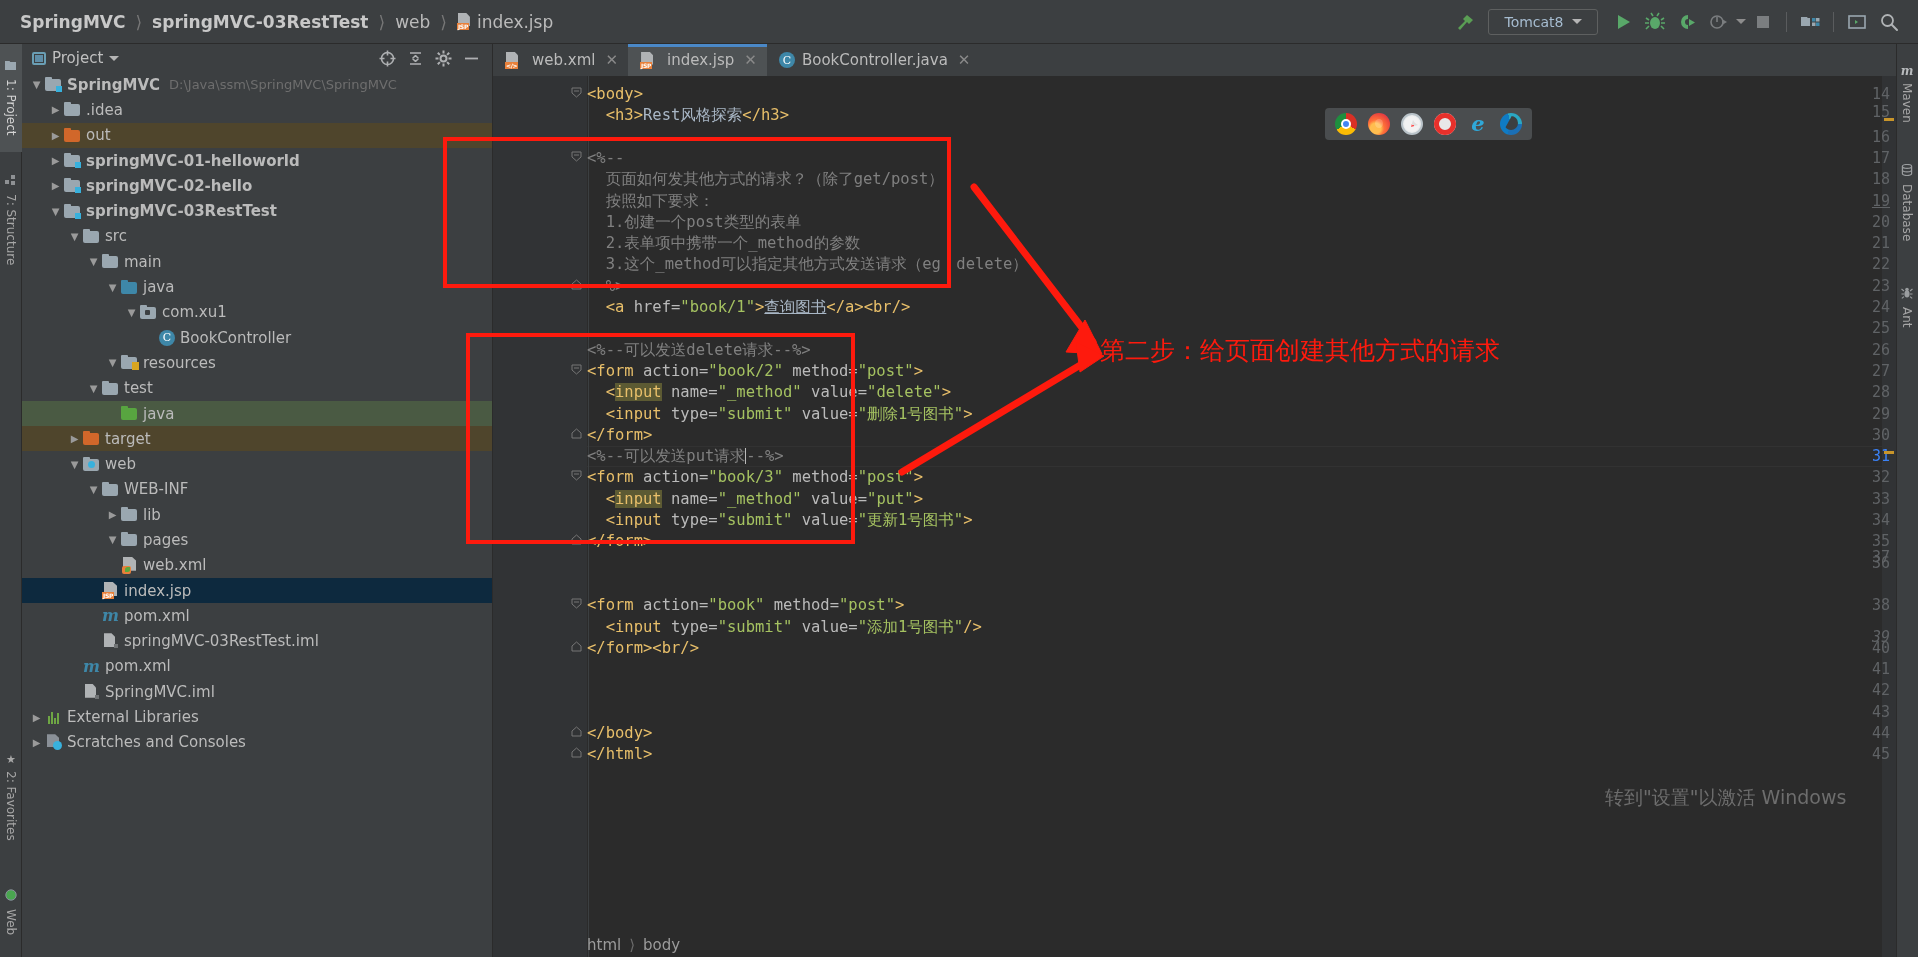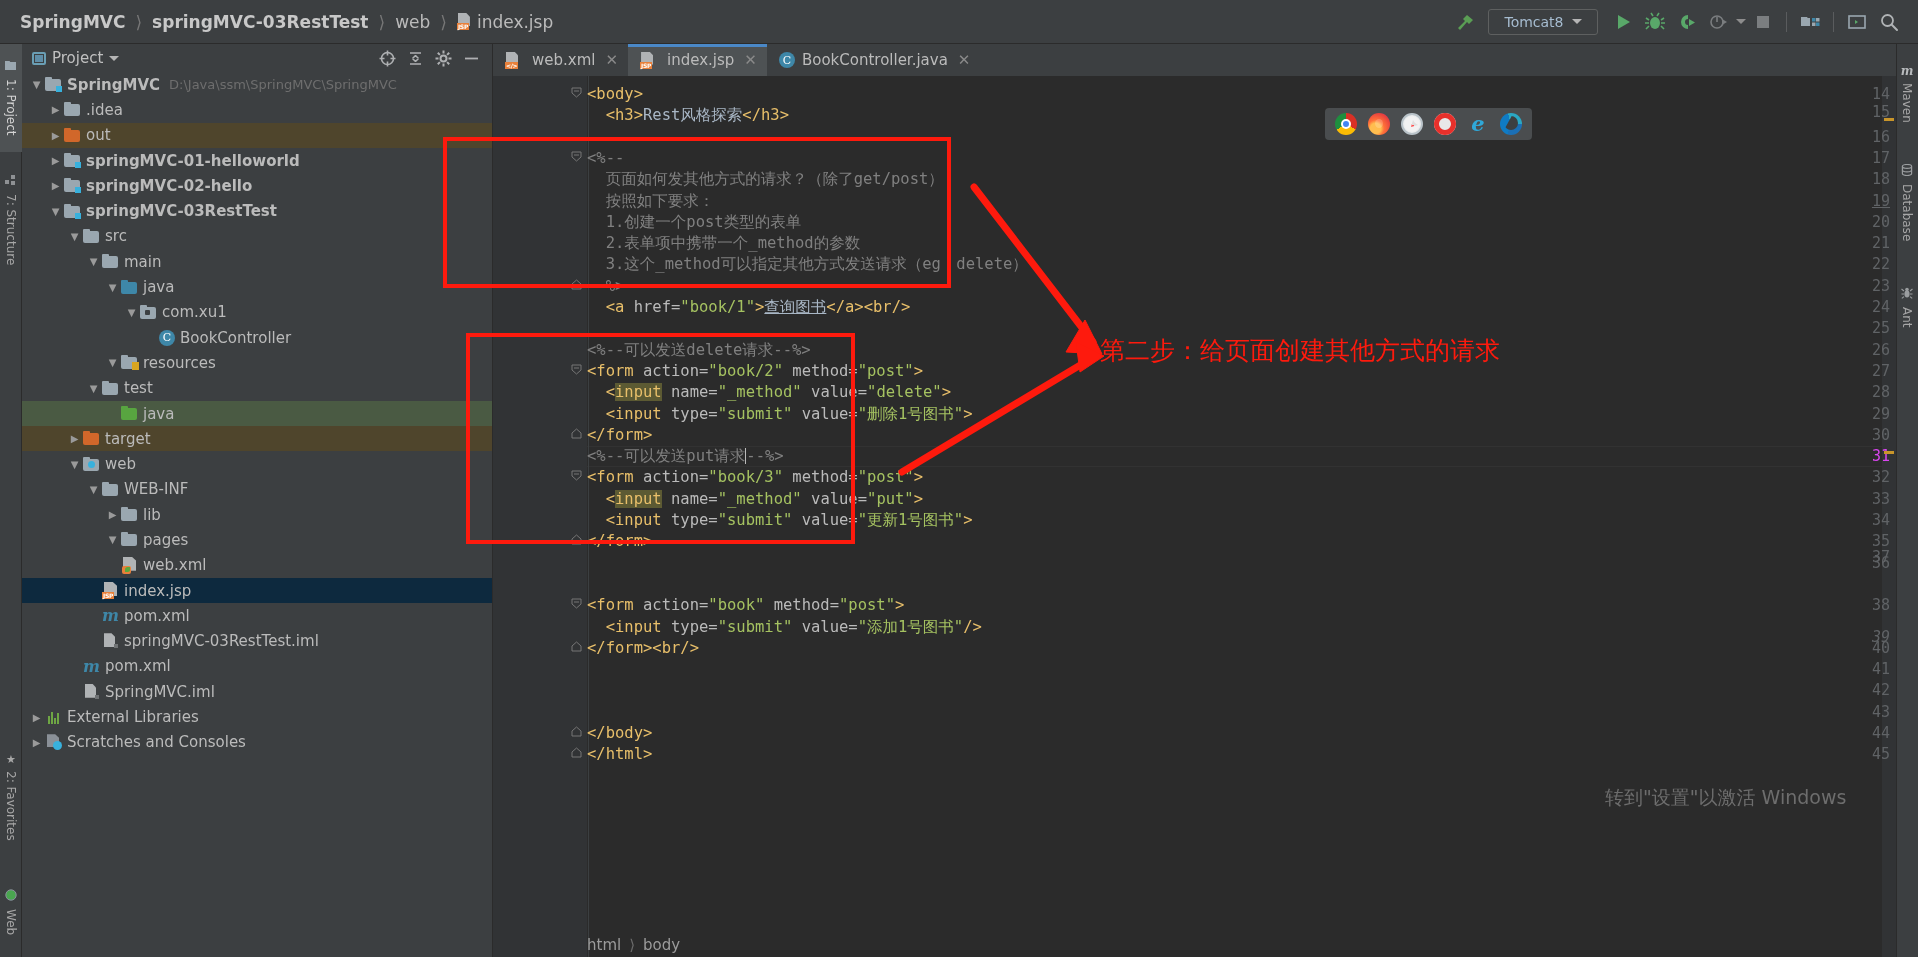--- a/index.html
+++ b/index.html
@@ -172,21 +172,21 @@
 
   .code-wrap { position: relative; height: 881px; background: #2b2b2b; }
   .gutter {
     position: absolute; left: 0; top: 0; width: 72px; height: 100%; background: #313335;
   }
   .gutter-fold { position: absolute; left: 72px; top: 0; width: 22px; height: 100%; background: #313335; }
   .ln {
     position: absolute; right: 6px; width: 64px; text-align: right;
     font-family: "DejaVu Sans Mono", monospace; font-size: 15px; color: #606366; height: 21.3px; line-height: 21.3px;
   }
-  .ln.cur { color: #d946ef; }
+  .ln.cur { color: #3b82f6; }
   .fold-mark {
     position: absolute; left: 78px; width: 11px; height: 21.3px; line-height: 21.3px;
     color: #777; font-size: 10px; text-align: center;
   }
   .code {
     position: absolute; left: 94px; top: 0; right: 0; height: 100%;
     font-family: "DejaVu Sans Mono", monospace; font-size: 15.5px;
   }
   .cline { position: absolute; left: 0; height: 21.3px; line-height: 21.3px; white-space: pre; }
   .guide { position: absolute; left: 1px; top: 0; width: 1px; height: 100%; background: #3b3f41; }

